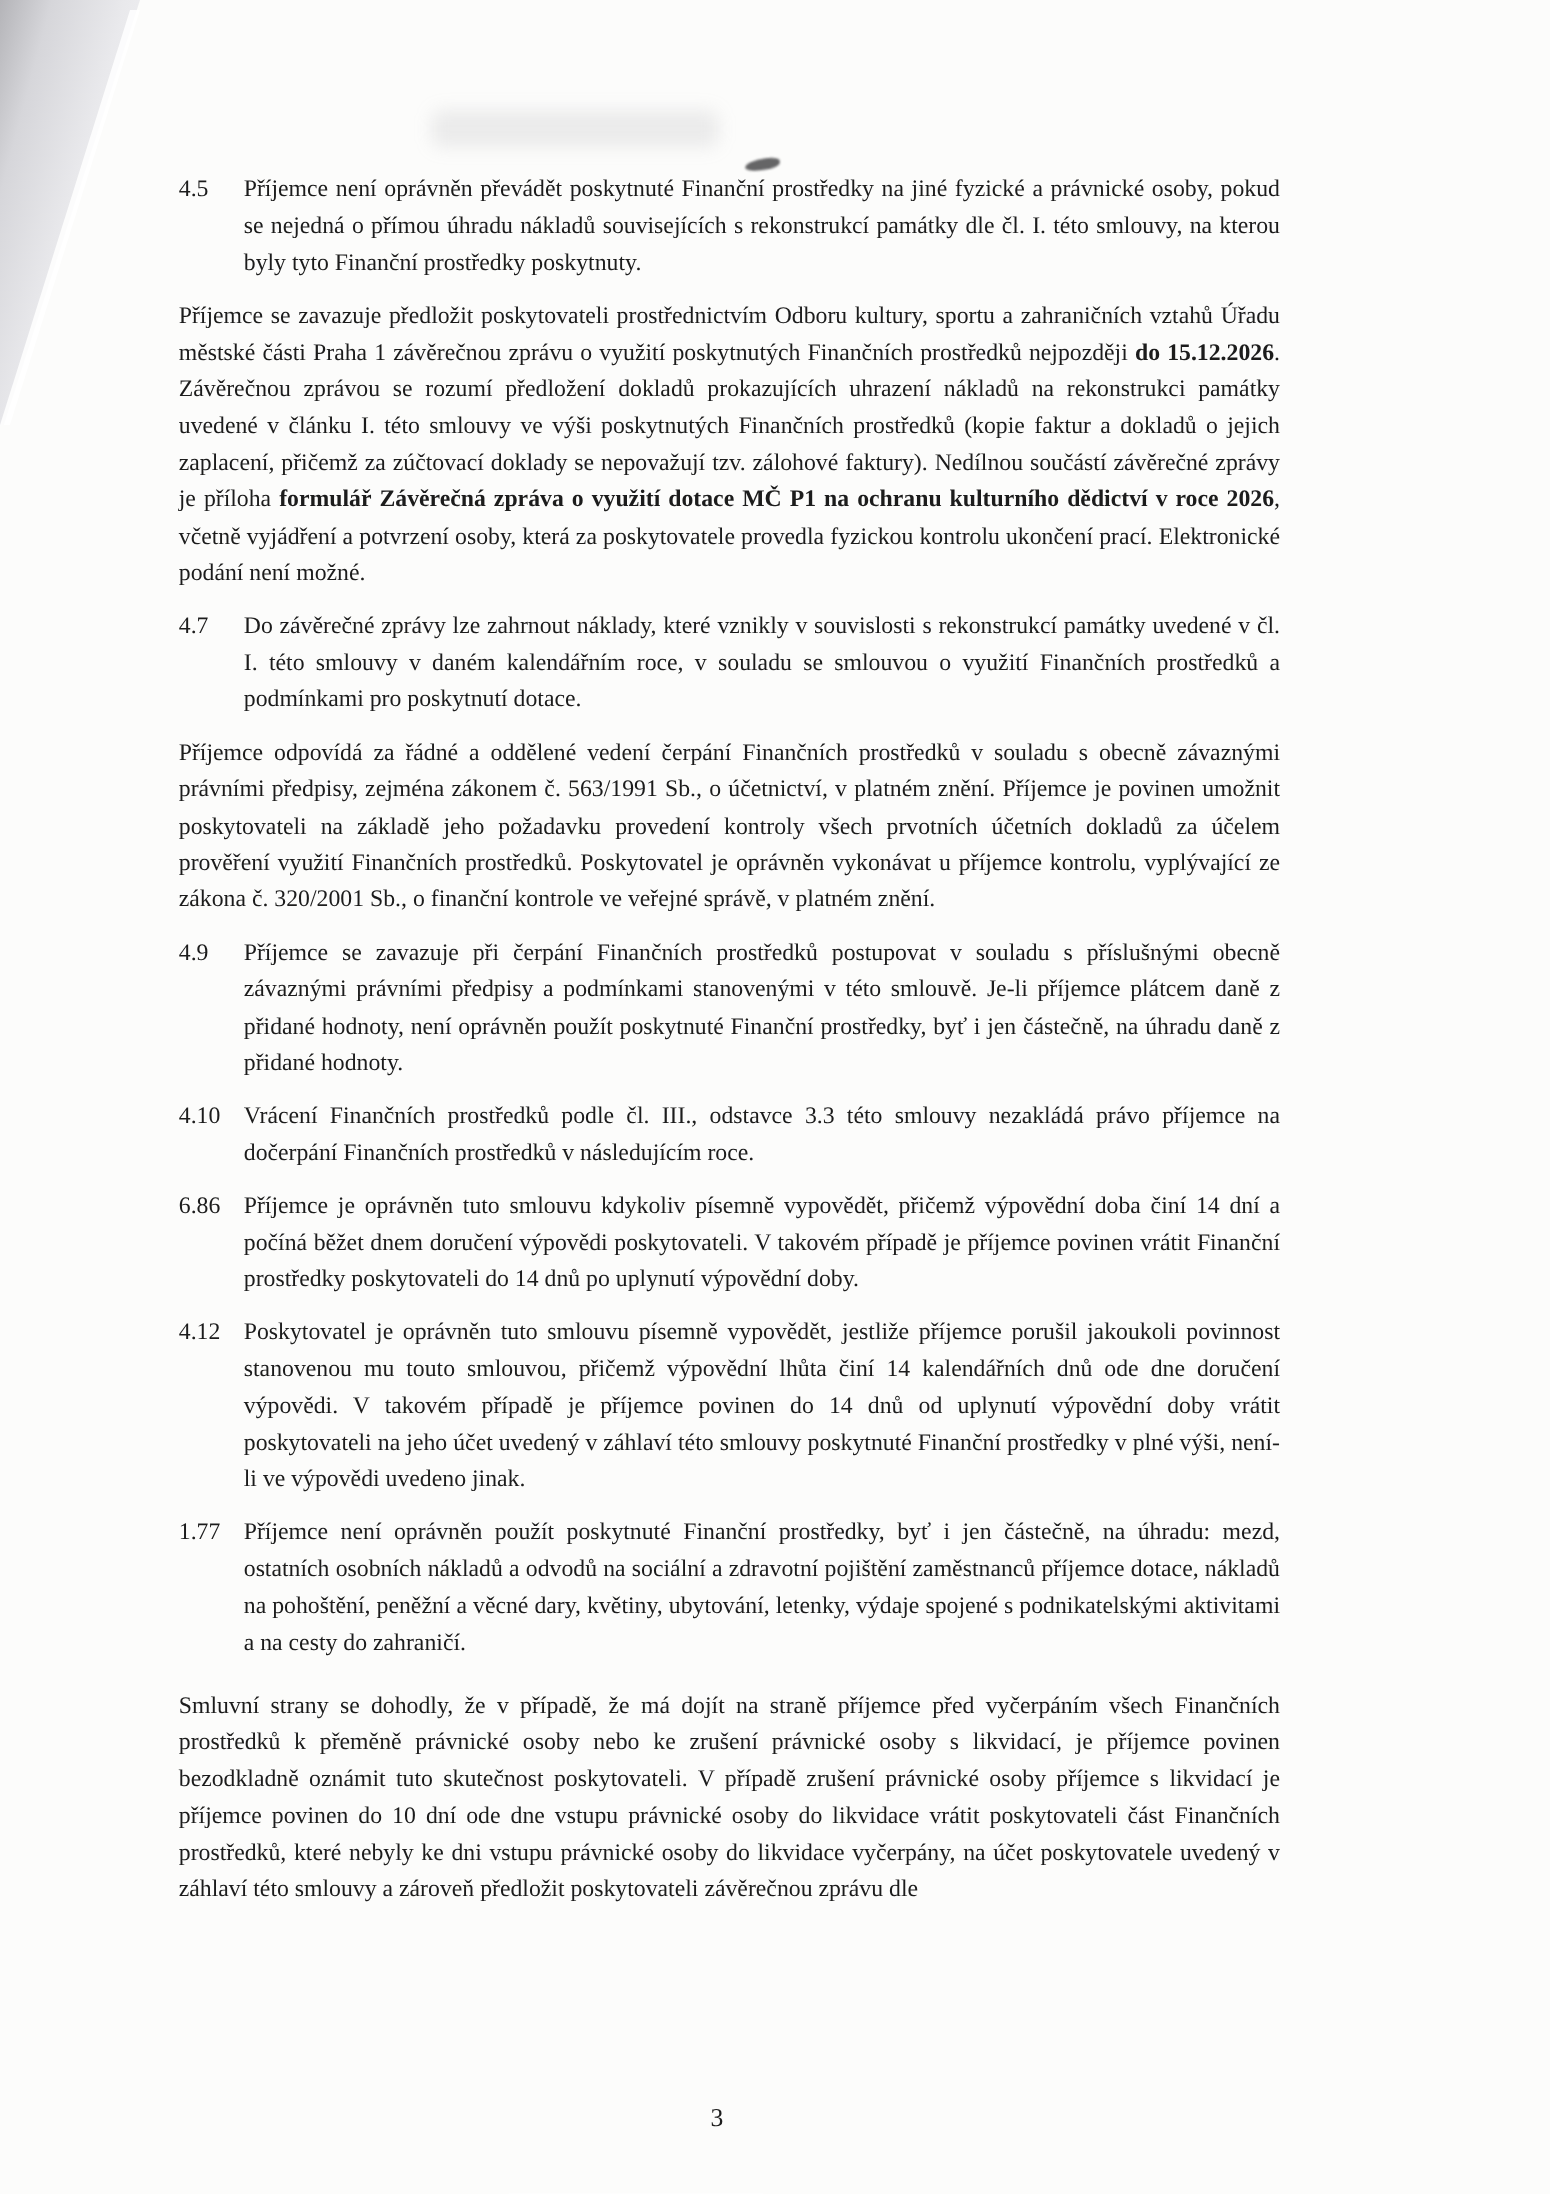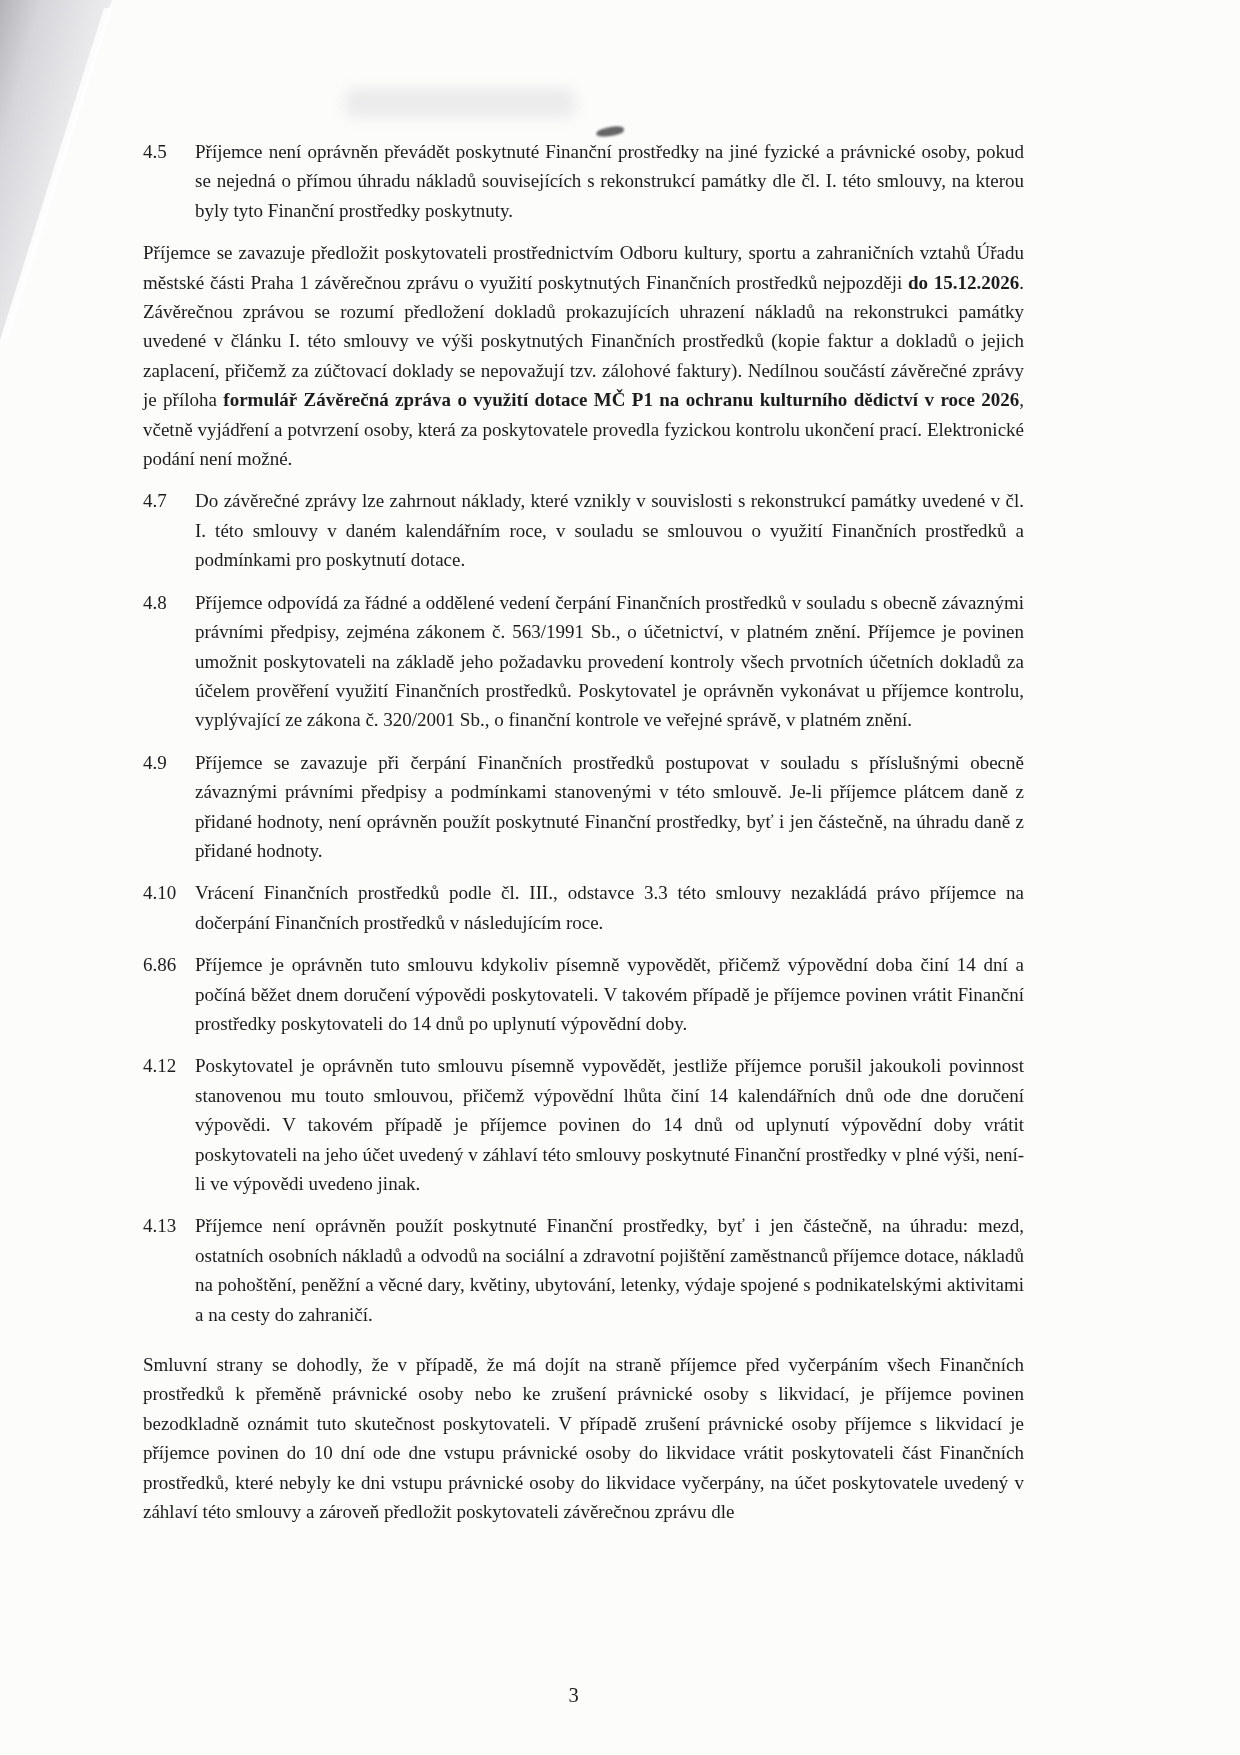--- a/index.html
+++ b/index.html
@@ -93,41 +93,40 @@
         <p class="clause-text"><span>Příjemce není oprávněn převádět poskytnuté Finanční prostředky na jiné fyzické a právnické osoby, pokud se nejedná o přímou úhradu nákladů souvisejících s rekonstrukcí památky dle čl. I. této smlouvy, na kterou byly tyto Finanční prostředky poskytnuty.</span></p>
       </div>
       <div class="clause">
         <p class="clause-text"><span>Příjemce se zavazuje předložit poskytovateli prostřednictvím Odboru kultury, sportu a zahraničních vztahů Úřadu městské části Praha 1 závěrečnou zprávu o využití poskytnutých Finančních prostředků nejpozději </span><span class="b">do 15.12.2026</span><span>. Závěrečnou zprávou se rozumí předložení dokladů prokazujících uhrazení nákladů na rekonstrukci památky uvedené v článku I. této smlouvy ve výši poskytnutých Finančních prostředků (kopie faktur a dokladů o jejich zaplacení, přičemž za zúčtovací doklady se nepovažují tzv. zálohové faktury). Nedílnou součástí závěrečné zprávy je příloha </span><span class="b">formulář Závěrečná zpráva o využití dotace MČ P1 na ochranu kulturního dědictví v roce 2026</span><span>, včetně vyjádření a potvrzení osoby, která za poskytovatele provedla fyzickou kontrolu ukončení prací. Elektronické podání není možné.</span></p>
       </div>
       <div class="clause">
         <span class="clause-num">4.7</span>
         <p class="clause-text"><span>Do závěrečné zprávy lze zahrnout náklady, které vznikly v souvislosti s rekonstrukcí památky uvedené v čl. I. této smlouvy v daném kalendářním roce, v souladu se smlouvou o využití Finančních prostředků a podmínkami pro poskytnutí dotace.</span></p>
       </div>
       <div class="clause">
-        <span class="clause-num">4.8</span>
         <p class="clause-text"><span>Příjemce odpovídá za řádné a oddělené vedení čerpání Finančních prostředků v souladu s obecně závaznými právními předpisy, zejména zákonem č. 563/1991 Sb., o účetnictví, v platném znění. Příjemce je povinen umožnit poskytovateli na základě jeho požadavku provedení kontroly všech prvotních účetních dokladů za účelem prověření využití Finančních prostředků. Poskytovatel je oprávněn vykonávat u příjemce kontrolu, vyplývající ze zákona č. 320/2001 Sb., o finanční kontrole ve veřejné správě, v platném znění.</span></p>
       </div>
       <div class="clause">
         <span class="clause-num">4.9</span>
         <p class="clause-text"><span>Příjemce se zavazuje při čerpání Finančních prostředků postupovat v souladu s příslušnými obecně závaznými právními předpisy a podmínkami stanovenými v této smlouvě. Je-li příjemce plátcem daně z přidané hodnoty, není oprávněn použít poskytnuté Finanční prostředky, byť i jen částečně, na úhradu daně z přidané hodnoty.</span></p>
       </div>
       <div class="clause">
         <span class="clause-num">4.10</span>
         <p class="clause-text"><span>Vrácení Finančních prostředků podle čl. III., odstavce 3.3 této smlouvy nezakládá právo příjemce na dočerpání Finančních prostředků v následujícím roce.</span></p>
       </div>
       <div class="clause">
         <span class="clause-num">6.86</span>
         <p class="clause-text"><span>Příjemce je oprávněn tuto smlouvu kdykoliv písemně vypovědět, přičemž výpovědní doba činí 14 dní a počíná běžet dnem doručení výpovědi poskytovateli. V takovém případě je příjemce povinen vrátit Finanční prostředky poskytovateli do 14 dnů po uplynutí výpovědní doby.</span></p>
       </div>
       <div class="clause">
         <span class="clause-num">4.12</span>
         <p class="clause-text"><span>Poskytovatel je oprávněn tuto smlouvu písemně vypovědět, jestliže příjemce porušil jakoukoli povinnost stanovenou mu touto smlouvou, přičemž výpovědní lhůta činí 14 kalendářních dnů ode dne doručení výpovědi. V takovém případě je příjemce povinen do 14 dnů od uplynutí výpovědní doby vrátit poskytovateli na jeho účet uvedený v záhlaví této smlouvy poskytnuté Finanční prostředky v plné výši, není-li ve výpovědi uvedeno jinak.</span></p>
       </div>
       <div class="clause">
-        <span class="clause-num">4.13</span>
+        <span class="clause-num">1.77</span>
         <p class="clause-text"><span>Příjemce není oprávněn použít poskytnuté Finanční prostředky, byť i jen částečně, na úhradu: mezd, ostatních osobních nákladů a odvodů na sociální a zdravotní pojištění zaměstnanců příjemce dotace, nákladů na pohoštění, peněžní a věcné dary, květiny, ubytování, letenky, výdaje spojené s podnikatelskými aktivitami a na cesty do zahraničí.</span></p>
       </div>
       <div class="clause">
         <p class="clause-text"><span>Smluvní strany se dohodly, že v případě, že má dojít na straně příjemce před vyčerpáním všech Finančních prostředků k přeměně právnické osoby nebo ke zrušení právnické osoby s likvidací, je příjemce povinen bezodkladně oznámit tuto skutečnost poskytovateli. V případě zrušení právnické osoby příjemce s likvidací je příjemce povinen do 10 dní ode dne vstupu právnické osoby do likvidace vrátit poskytovateli část Finančních prostředků, které nebyly ke dni vstupu právnické osoby do likvidace vyčerpány, na účet poskytovatele uvedený v záhlaví této smlouvy a zároveň předložit poskytovateli závěrečnou zprávu dle</span></p>
       </div>
     </main>
 
   <footer class="page-footer">
     <span>3</span>
   </footer>

